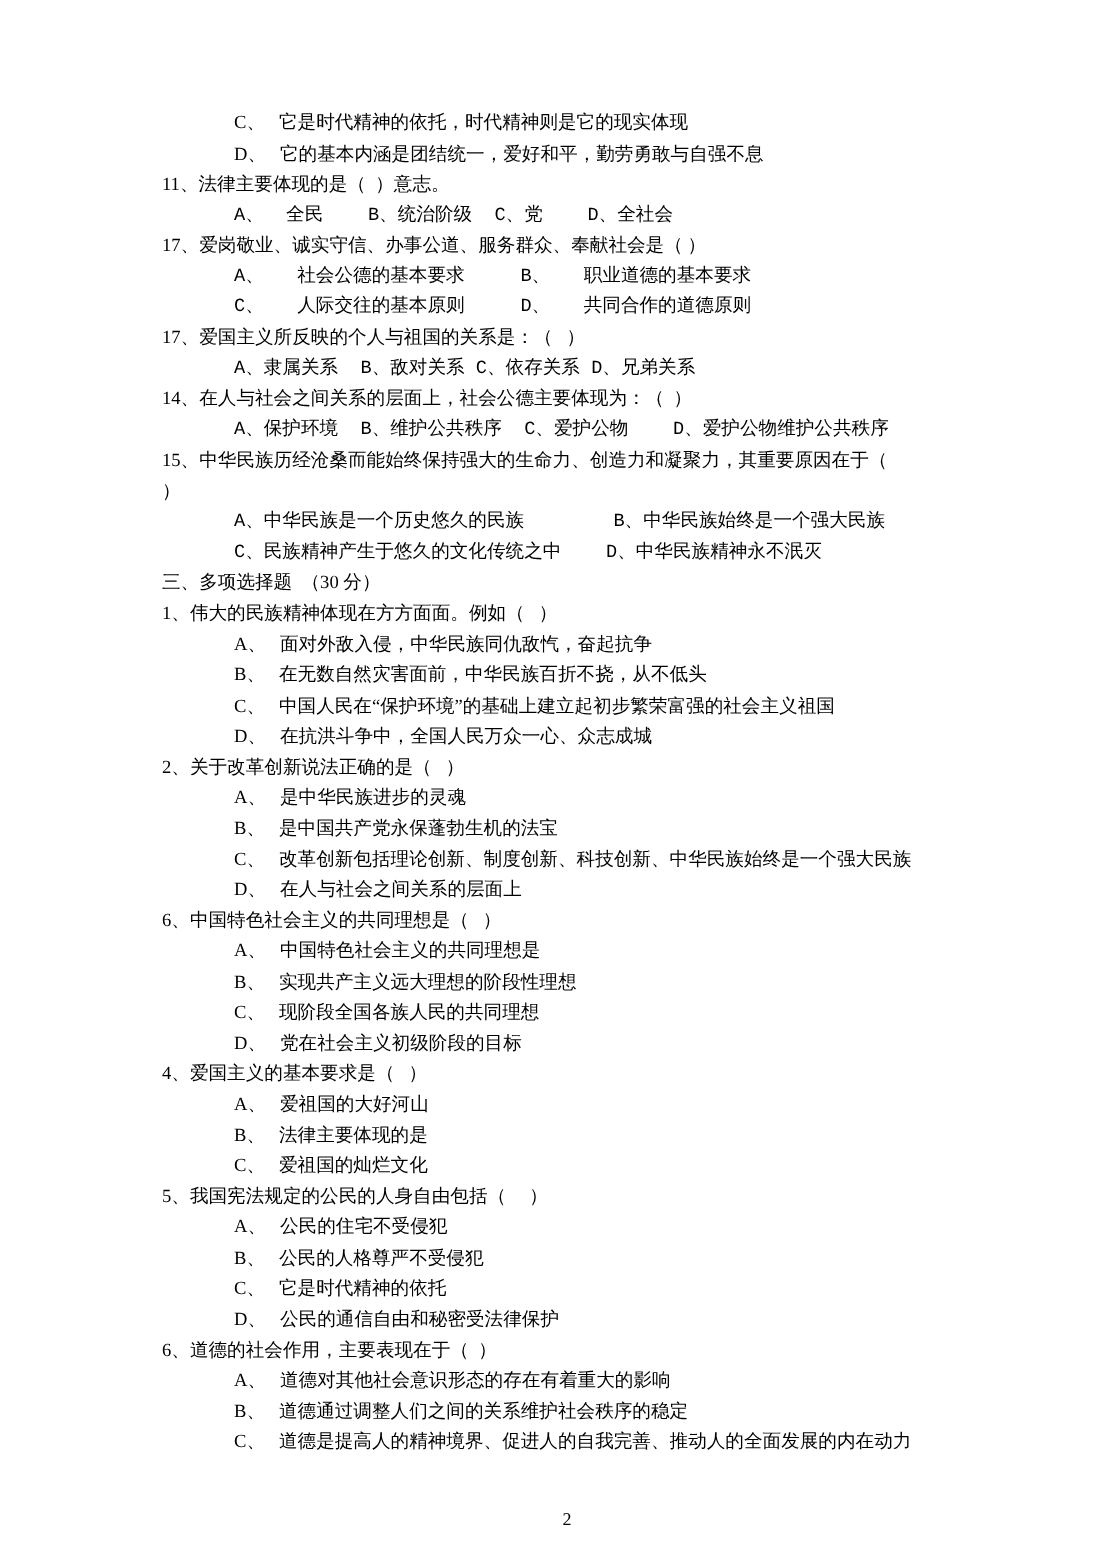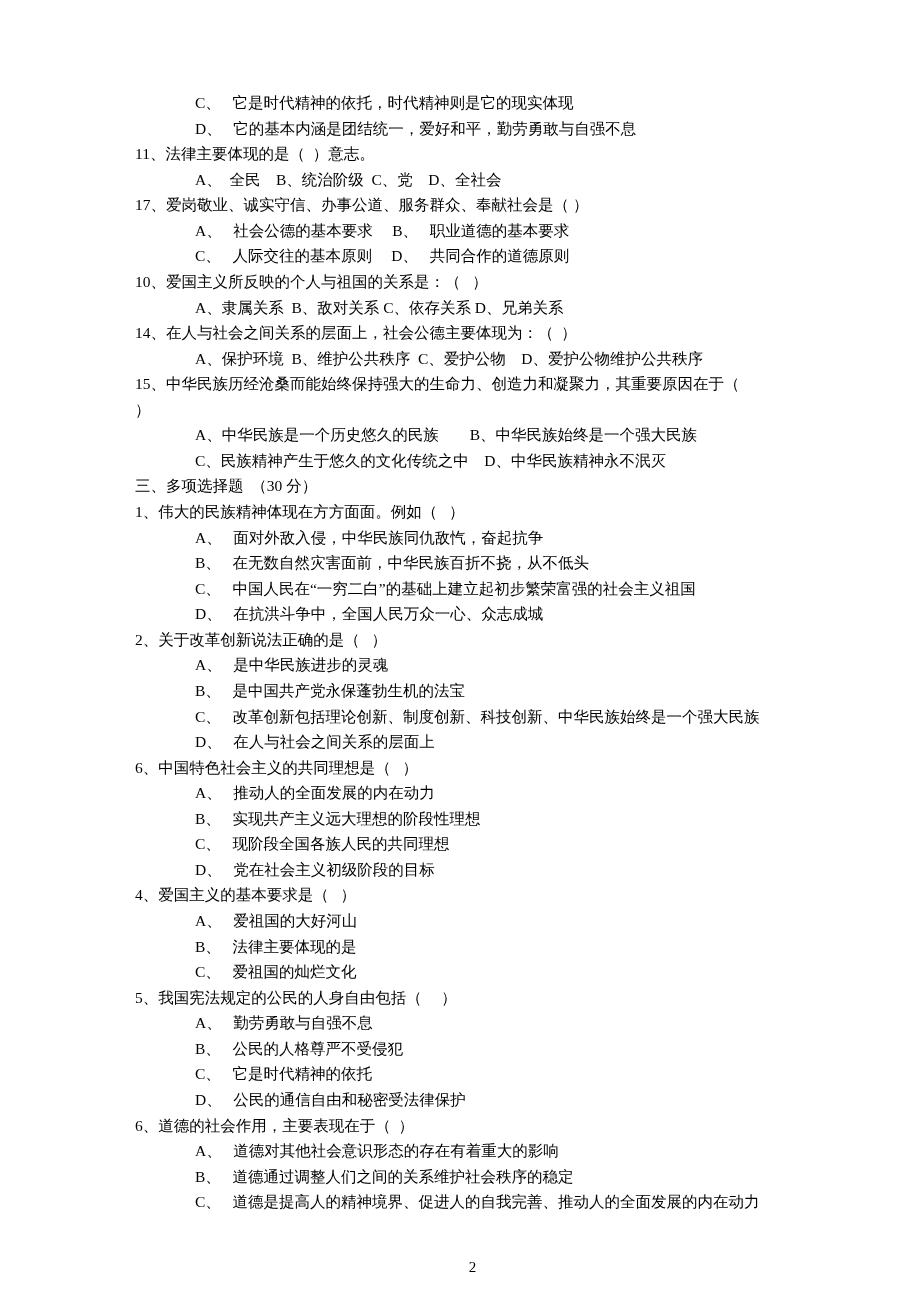--- a/index.html
+++ b/index.html
@@ -9,75 +9,75 @@
     color: #000;
     background: #fff;
     margin: 0;
     padding: 90px 110px 40px 135px;
     width: 920px;
     box-sizing: border-box;
   }
   .line { white-space: pre-wrap; }
   .q-stem { }
   .opt-block { padding-left: 60px; }
-  .opt-inline { padding-left: 60px; }
+  .opt-inline { padding-left: 60px; font-family: Liberation Mono, monospace; }
   .section-header { }
   .page-num { text-align: center; margin-top: 40px; font-size: 15px; }
 </style>
 </head>
 <body>
 
 <div class="line opt-block">C、   它是时代精神的依托，时代精神则是它的现实体现</div>
 <div class="line opt-block">D、   它的基本内涵是团结统一，爱好和平，勤劳勇敢与自强不息</div>
 
 <div class="line q-stem">11、法律主要体现的是（  ）意志。</div>
 <div class="line opt-inline">A、  全民    B、统治阶级  C、党    D、全社会</div>
 
 <div class="line q-stem">17、爱岗敬业、诚实守信、办事公道、服务群众、奉献社会是（ ）</div>
 <div class="line opt-inline">A、   社会公德的基本要求     B、   职业道德的基本要求</div>
 <div class="line opt-inline">C、   人际交往的基本原则     D、   共同合作的道德原则</div>
 
-<div class="line q-stem">10、爱国主义所反映的个人与祖国的关系是：（   ）</div>
+<div class="line q-stem">17、爱国主义所反映的个人与祖国的关系是：（   ）</div>
 <div class="line opt-inline">A、隶属关系  B、敌对关系 C、依存关系 D、兄弟关系</div>
 
 <div class="line q-stem">14、在人与社会之间关系的层面上，社会公德主要体现为：（  ）</div>
 <div class="line opt-inline">A、保护环境  B、维护公共秩序  C、爱护公物    D、爱护公物维护公共秩序</div>
 
 <div class="line q-stem">15、中华民族历经沧桑而能始终保持强大的生命力、创造力和凝聚力，其重要原因在于（  </div>
 <div class="line q-stem">）</div>
 <div class="line opt-inline">A、中华民族是一个历史悠久的民族        B、中华民族始终是一个强大民族</div>
 <div class="line opt-inline">C、民族精神产生于悠久的文化传统之中    D、中华民族精神永不泯灭</div>
 
 <div class="line section-header">三、多项选择题  （30 分）</div>
 
 <div class="line q-stem">1、伟大的民族精神体现在方方面面。例如（   ）</div>
 <div class="line opt-block">A、   面对外敌入侵，中华民族同仇敌忾，奋起抗争</div>
 <div class="line opt-block">B、   在无数自然灾害面前，中华民族百折不挠，从不低头</div>
-<div class="line opt-block">C、   中国人民在“一穷二白”的基础上建立起初步繁荣富强的社会主义祖国</div>
+<div class="line opt-block">C、   中国人民在“保护环境”的基础上建立起初步繁荣富强的社会主义祖国</div>
 <div class="line opt-block">D、   在抗洪斗争中，全国人民万众一心、众志成城</div>
 
 <div class="line q-stem">2、关于改革创新说法正确的是（   ）</div>
 <div class="line opt-block">A、   是中华民族进步的灵魂</div>
 <div class="line opt-block">B、   是中国共产党永保蓬勃生机的法宝</div>
 <div class="line opt-block">C、   改革创新包括理论创新、制度创新、科技创新、中华民族始终是一个强大民族</div>
 <div class="line opt-block">D、   在人与社会之间关系的层面上</div>
 
 <div class="line q-stem">6、中国特色社会主义的共同理想是（   ）</div>
-<div class="line opt-block">A、   推动人的全面发展的内在动力</div>
+<div class="line opt-block">A、   中国特色社会主义的共同理想是</div>
 <div class="line opt-block">B、   实现共产主义远大理想的阶段性理想</div>
 <div class="line opt-block">C、   现阶段全国各族人民的共同理想</div>
 <div class="line opt-block">D、   党在社会主义初级阶段的目标</div>
 
 <div class="line q-stem">4、爱国主义的基本要求是（   ）</div>
 <div class="line opt-block">A、   爱祖国的大好河山</div>
 <div class="line opt-block">B、   法律主要体现的是</div>
 <div class="line opt-block">C、   爱祖国的灿烂文化</div>
 
 <div class="line q-stem">5、我国宪法规定的公民的人身自由包括（     ）</div>
-<div class="line opt-block">A、   勤劳勇敢与自强不息</div>
+<div class="line opt-block">A、   公民的住宅不受侵犯</div>
 <div class="line opt-block">B、   公民的人格尊严不受侵犯</div>
 <div class="line opt-block">C、   它是时代精神的依托</div>
 <div class="line opt-block">D、   公民的通信自由和秘密受法律保护</div>
 
 <div class="line q-stem">6、道德的社会作用，主要表现在于（  ）</div>
 <div class="line opt-block">A、   道德对其他社会意识形态的存在有着重大的影响</div>
 <div class="line opt-block">B、   道德通过调整人们之间的关系维护社会秩序的稳定</div>
 <div class="line opt-block">C、   道德是提高人的精神境界、促进人的自我完善、推动人的全面发展的内在动力</div>
 
 <div class="page-num">2</div>

